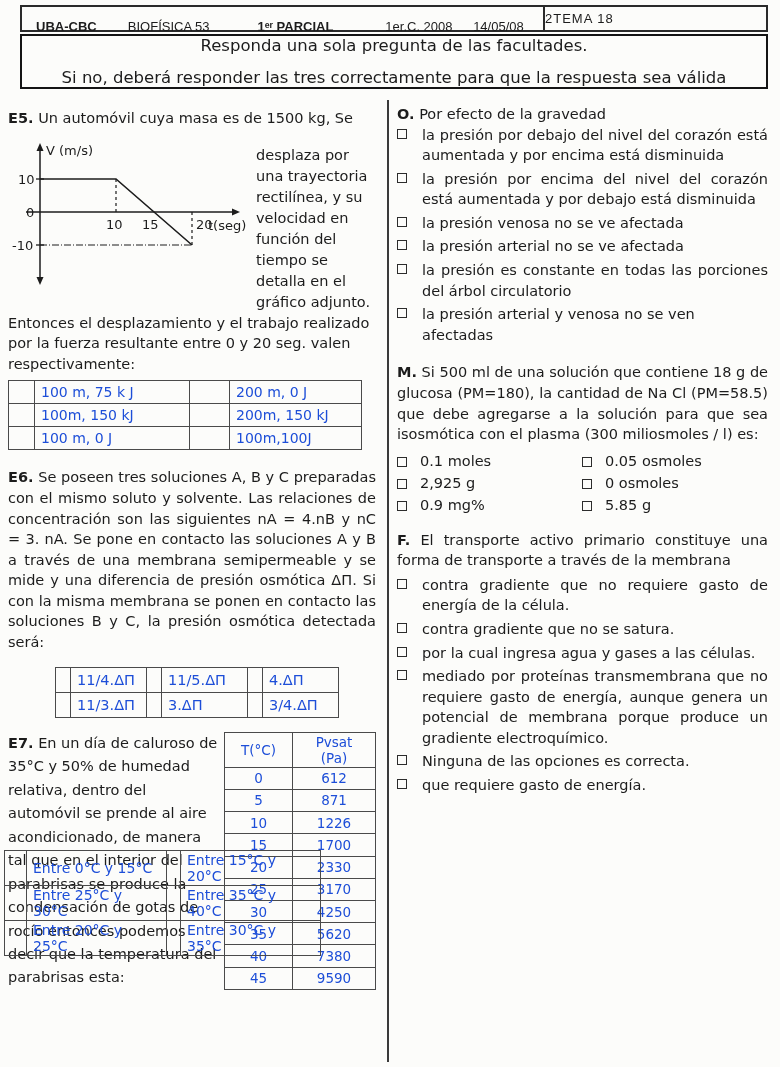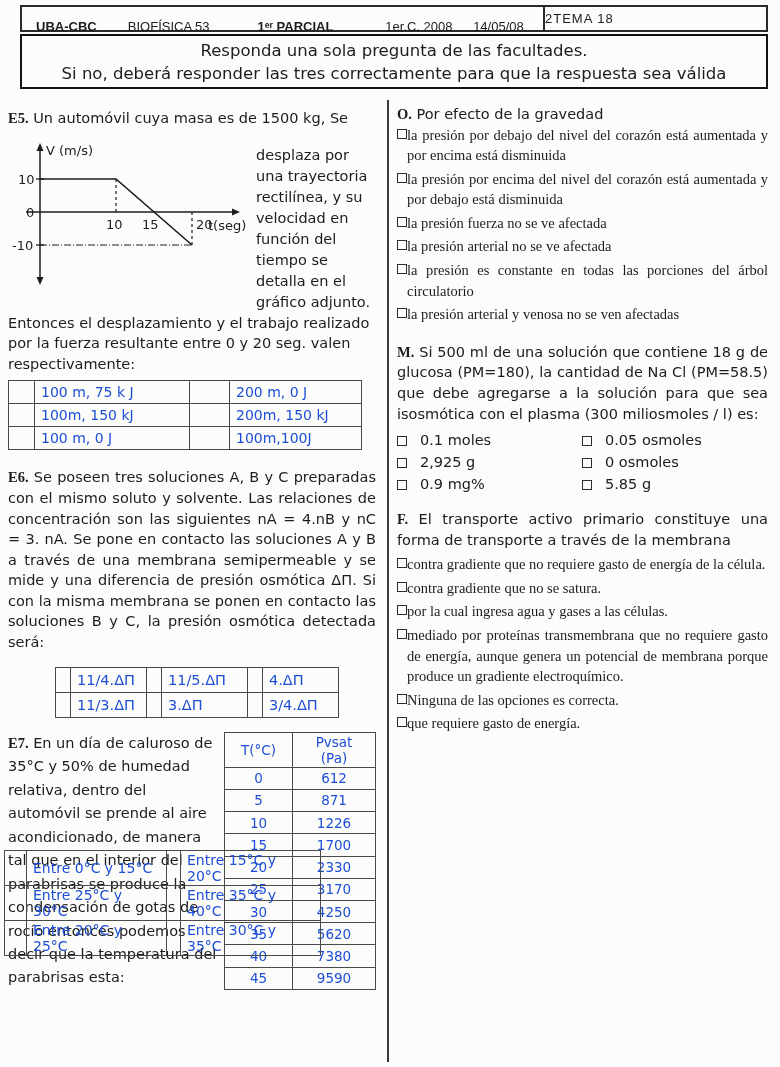--- a/index.html
+++ b/index.html
@@ -18,29 +18,29 @@
   .hdr-left { display:flex; align-items:center; width:523px; height:100%;
     border-right:2px solid #2a2a2a; padding-left:14px; gap:0; }
   .hdr-left span { white-space:nowrap;margin-top:16px; }
   .hc0{width:92px;font-weight:bold;} .hc1{width:130px;} .hc2{width:128px;font-weight:bold;}
   .hc3{width:88px;} .hc4{width:70px;}
   .hdr-right { flex:1; text-align:left; letter-spacing:1px; }
   
   .banner {
     position:absolute; left:20px; top:34px; width:748px; height:55px;
     border:2.5px solid #141414; display:flex; flex-direction:column;
-    justify-content:center; align-items:center; gap:4px; font-size:16.5px;
+    justify-content:space-between; align-items:center; gap:4px; font-size:16.5px;
   }
   
   .col-divider { position:absolute; left:387px; top:100px; width:2px; height:962px; background:#3a3a3a; }
   .colL { position:absolute; left:8px; top:108px; width:368px; }
   .colR { position:absolute; left:397px; top:104px; width:371px; font-size:14.5px; }
   p.q { font-size:14.5px; line-height:1.42; }
   .jus { text-align:justify; }
-  .qlabel { font-weight:bold;font-family:Liberation Serif, serif; }
+  .qlabel { font-weight:bold; }
   
   .e5-row { display:flex; margin-top:8px; }
   .e5-graph { width:248px; }
   .e5-side { width:118px; font-size:14.5px; line-height:1.45; padding-top:8px; }
   svg text { font-family:"DejaVu Sans", sans-serif; font-size:13px; fill:#1c1c1c; }
   
   table { border-collapse:collapse; font-size:14px; color:#1d4ed8; }
   td, th { border:1.4px solid #4a4a4a; padding:1px 6px; height:23px; }
   .opt-tbl { margin-top:6px; }
   .opt-tbl .mark { width:26px; }
@@ -54,21 +54,21 @@
   .e7-text { width:222px; font-size:14.5px; line-height:1.62; }
   .pv-tbl { margin-left:4px; }
   .pv-tbl td, .pv-tbl th { height:21px; text-align:center; font-size:13.5px; padding:0 16px; }
   .pv-tbl th { font-weight:normal; }
   .pv-t { width:48px; } .pv-p { width:90px; }
   .e7-opt { position:absolute; left:4px; top:850px; }
   .e7-opt td { height:27px; font-size:14px; }
   .e7-opt .mk { width:22px; } .e7-opt .sp { width:14px; }
   .e7-opt .tx { width:140px; }
   
-  .opt-line { display:flex; margin-bottom:3px; line-height:1.42;font-family:Liberation Serif, serif; }
+  .opt-line { display:flex; gap:15px; margin-bottom:3px; line-height:1.42; }
   .box { flex:0 0 auto; width:10px; height:10px; border:1.6px solid #2c2c2c; margin-top:4px; }
   .opt-text { flex:1; }
   .m-grid { display:grid; grid-template-columns:185px 1fr; row-gap:6px; margin-top:8px; }
   .m-opt { display:flex; gap:13px; align-items:flex-start; }
   .sec-gap { margin-top:17px; }
 </style>
 </head>
 <body>
 
 <div class="page">
@@ -271,21 +271,21 @@
       <div class="opt-line">
         <span class="box"></span>
         <span class="opt-text jus">la presión por debajo del nivel del corazón está aumentada y por encima está disminuida</span>
       </div>
       <div class="opt-line">
         <span class="box"></span>
         <span class="opt-text jus">la presión por encima del nivel del corazón está aumentada y por debajo está disminuida</span>
       </div>
       <div class="opt-line">
         <span class="box"></span>
-        <span class="opt-text">la presión fuerza no se ve afectada</span>
+        <span class="opt-text">la presión venosa no se ve afectada</span>
       </div>
       <div class="opt-line">
         <span class="box"></span>
         <span class="opt-text">la presión arterial no se ve afectada</span>
       </div>
       <div class="opt-line">
         <span class="box"></span>
         <span class="opt-text jus">la presión es constante en todas las porciones del árbol circulatorio</span>
       </div>
       <div class="opt-line">

